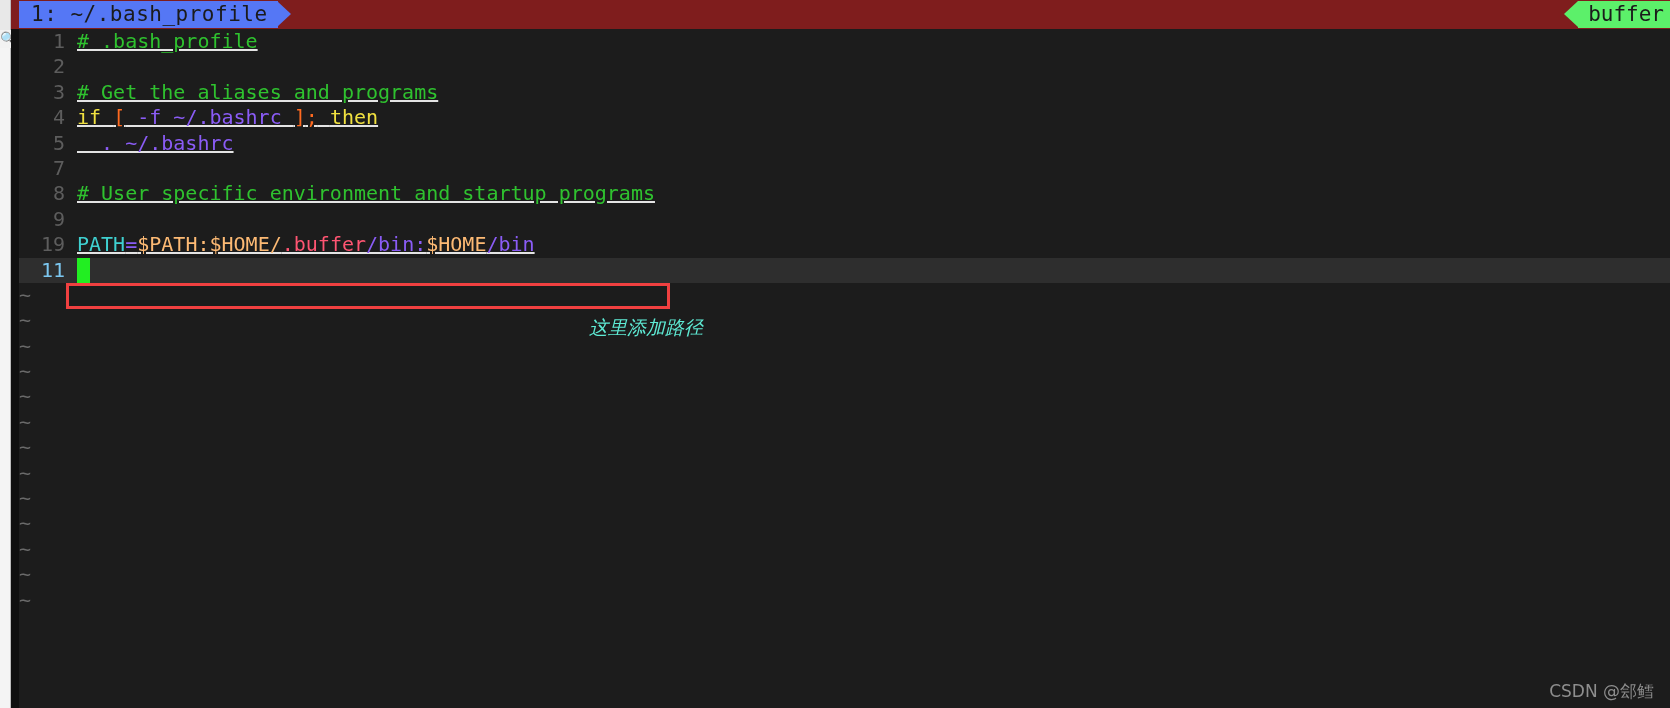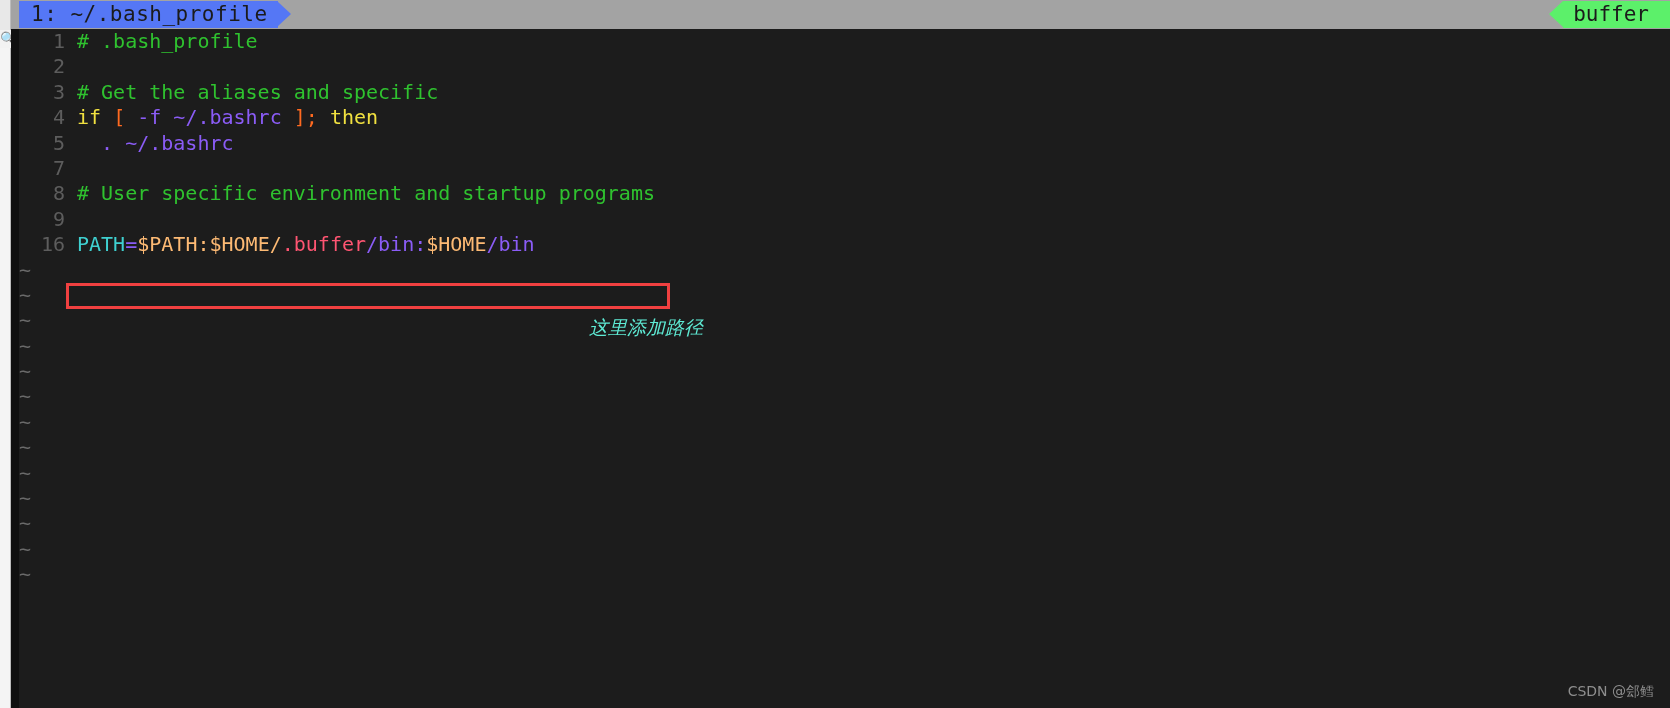--- a/index.html
+++ b/index.html
@@ -52,21 +52,21 @@
     left: 11px; top: 0;
     width: 8px; height: 708px;
     background: #101010;
   }
 
   
   .tabline {
     position: absolute;
     left: 11px; top: 0;
     width: 1659px; height: 29px;
-    background: #a3a3a3;
+    background: #7f1d1d;
   }
   .tab {
     position: absolute;
     left: 8px; top: 1px;
     height: 27px;
     background: #5577f5;
     color: #1b1b1b;
     font-size: 21px;
     line-height: 27px;
     padding: 0 10px 0 12px;
@@ -82,21 +82,21 @@
     border-left: 14px solid #5577f5;
   }
   .tab-right {
     position: absolute;
     right: 0px; top: 1px;
     height: 27px;
     background: #5cf06a;
     color: #1b1b1b;
     font-size: 21px;
     line-height: 27px;
-    padding: 0 21px 0 10px;
+    padding: 0 6px 0 10px;
     white-space: nowrap;
   }
   .tab-right .tab-arrow-l {
     position: absolute;
     left: -14px; top: 0;
     width: 0; height: 0;
     border-top: 13.5px solid transparent;
     border-bottom: 13.5px solid transparent;
     border-right: 14px solid #5cf06a;
   }
@@ -125,20 +125,21 @@
     text-align: right;
     color: #5d5d5d;
     padding-right: 0px;
   }
   .code-line.current .lnum {
     color: #7cc7f0;
   }
   .ctext {
     padding-left: 12px;
     color: #e4e4e4;
+    text-decoration: underline;
   }
 
   
   .t-comment { color: #2fc22f; }
   .t-kw      { color: #f0e040; }
   .t-bracket { color: #ff6a20; }
   .t-plain   { color: #8b5cf6; }
   .t-var     { color: #3fd0d0; }
   .t-green   { color: #fdba74; }
   .t-pink    { color: #ff5572; }
@@ -182,21 +183,21 @@
     white-space: nowrap;
     font-style: italic;
   }
 
   
   .watermark {
     position: absolute;
     right: 16px; bottom: 8px;
     color: #8e8e8e;
     font-family: "DejaVu Sans", "Liberation Sans", sans-serif;
-    font-size: 14px;
+    font-size: 17px;
     line-height: 18px;
     white-space: nowrap;
   }
 </style>
 </head>
 <body>
 
 <div id="app">
 
   <div class="chrome-strip"></div>
@@ -213,27 +214,28 @@
     <div class="tab-right">
       <span class="tab-arrow-l"></span>
       <span>buffer</span>
     </div>
   </div>
 
   <div class="editor">
     <div id="code-lines">
         <div class="code-line"><span class="lnum">1</span><span class="ctext"><span class="t-comment"># .bash_profile</span></span></div>
         <div class="code-line"><span class="lnum">2</span><span class="ctext"></span></div>
-        <div class="code-line"><span class="lnum">3</span><span class="ctext"><span class="t-comment"># Get the aliases and specific</span></span></div>
+        <div class="code-line"><span class="lnum">3</span><span class="ctext"><span class="t-comment"># Get the aliases and programs</span></span></div>
         <div class="code-line"><span class="lnum">4</span><span class="ctext"><span class="t-kw">if </span><span class="t-bracket">[</span><span class="t-plain"> -f ~/.bashrc </span><span class="t-bracket">]</span><span class="t-bracket">;</span><span class="t-plain"> </span><span class="t-kw">then</span></span></div>
         <div class="code-line"><span class="lnum">5</span><span class="ctext"><span class="t-plain">  . ~/.bashrc</span></span></div>
         <div class="code-line"><span class="lnum">7</span><span class="ctext"></span></div>
         <div class="code-line"><span class="lnum">8</span><span class="ctext"><span class="t-comment"># User specific environment and startup programs</span></span></div>
         <div class="code-line"><span class="lnum">9</span><span class="ctext"></span></div>
-        <div class="code-line"><span class="lnum">16</span><span class="ctext"><span class="t-var">PATH</span><span class="t-plain">=</span><span class="t-green">$PATH:$HOME/</span><span class="t-pink">.buffer</span><span class="t-plain">/bin:</span><span class="t-green">$HOME</span><span class="t-plain">/bin</span></span></div>
+        <div class="code-line"><span class="lnum">19</span><span class="ctext"><span class="t-var">PATH</span><span class="t-plain">=</span><span class="t-green">$PATH:$HOME/</span><span class="t-pink">.buffer</span><span class="t-plain">/bin:</span><span class="t-green">$HOME</span><span class="t-plain">/bin</span></span></div>
+        <div class="code-line current"><span class="lnum">11</span><span class="ctext"></span><span class="cursor"></span></div>
       </div>
     <div id="filler-lines">
         <div class="tilde-line"><span>~</span></div>
         <div class="tilde-line"><span>~</span></div>
         <div class="tilde-line"><span>~</span></div>
         <div class="tilde-line"><span>~</span></div>
         <div class="tilde-line"><span>~</span></div>
         <div class="tilde-line"><span>~</span></div>
         <div class="tilde-line"><span>~</span></div>
         <div class="tilde-line"><span>~</span></div>

